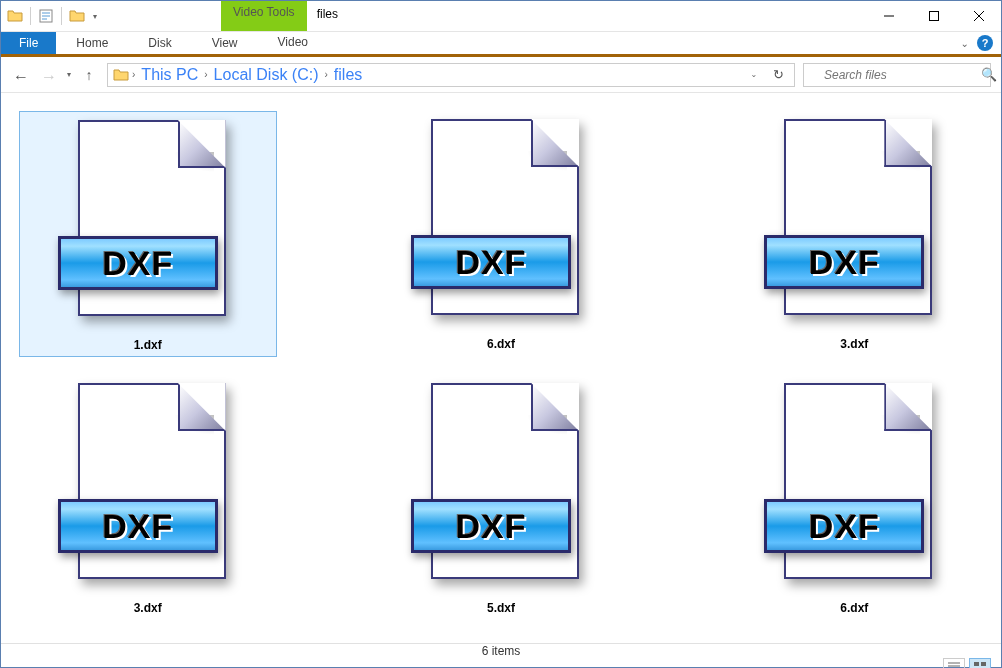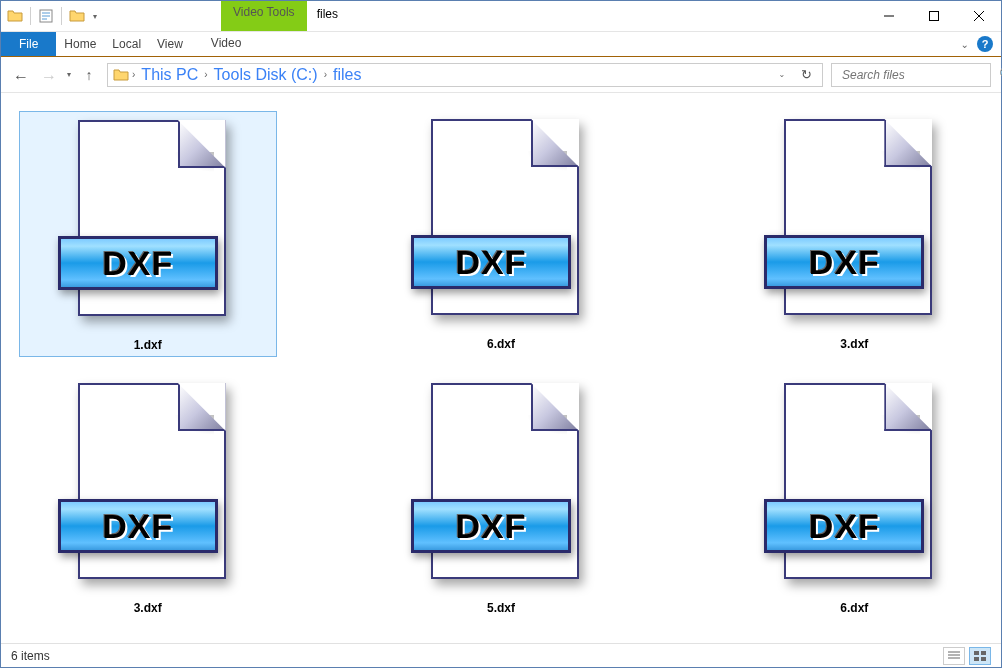--- a/index.html
+++ b/index.html
@@ -13,42 +13,42 @@
 .qat-icon { width: 20px; height: 20px; display: flex; align-items: center; justify-content: center; }
 .qat-sep { width: 1px; height: 18px; background: #d0d0d0; margin: 0 3px; }
 .qat-drop { font-size: 8px; color: #666; padding: 0 4px; }
 .title-spacer { width: 120px; }
 .video-tools { background: #84cc16; color: #555; font-size: 12px; padding: 4px 12px 2px; text-align: center; }
 .title-text { flex: 1; font-size: 12px; color: #000; padding: 6px 0 0 10px; }
 .win-controls { display: flex; }
 .win-btn { width: 45px; height: 30px; display: flex; align-items: center; justify-content: center; font-size: 14px; color: #333; }
 
 
-.ribbon { height: 25px; display: flex; align-items: stretch; border-bottom: 1px solid #a16207; background: #fff; }
+.ribbon { height: 25px; display: flex; align-items: stretch; border-bottom: 3px solid #a16207; background: #fff; }
 .ribbon-file { background: #1979ca; color: #fff; font-size: 12px; padding: 4px 18px; display: flex; align-items: center; }
-.ribbon-tab { font-size: 12px; color: #444; padding: 4px 8px; display: flex; align-items: center; }
+.ribbon-tab { font-size: 12px; color: #444; padding: 4px 20px; display: flex; align-items: center; }
 .ribbon-play { font-size: 12px; color: #444; padding: 4px 20px; display: flex; align-items: center; border-bottom: 2px solid transparent; }
 .ribbon-right { margin-left: auto; display: flex; align-items: center; padding-right: 8px; gap: 8px; }
 .ribbon-expand { font-size: 10px; color: #666; }
 .ribbon-help { width: 16px; height: 16px; border-radius: 50%; background: #1979ca; color: #fff; font-size: 11px; display: flex; align-items: center; justify-content: center; font-weight: bold; }
 
 
 .navbar { height: 36px; display: flex; align-items: center; padding: 0 10px; gap: 8px; border-bottom: 1px solid #e5e5e5; }
 .nav-arrow { font-size: 16px; color: #555; width: 20px; text-align: center; }
 .nav-arrow.disabled { color: #ccc; }
 .nav-drop { font-size: 8px; color: #666; }
 .nav-up { font-size: 14px; color: #555; width: 20px; text-align: center; }
 .address-wrap { flex: 1; display: flex; align-items: center; border: 1px solid #ccc; height: 24px; padding: 0 4px; }
 .addr-icon { width: 18px; height: 18px; display: flex; align-items: center; justify-content: center; }
 .crumb { font-size: 16px; color: #3b82f6; padding: 0 4px; }
 .crumb-sep { font-size: 10px; color: #666; padding: 0 2px; }
 .addr-right { margin-left: auto; display: flex; align-items: center; gap: 6px; }
 .addr-drop { font-size: 8px; color: #666; padding: 0 4px; }
 .addr-refresh { font-size: 13px; color: #555; padding: 0 6px; }
-.search-wrap { width: 160px; border: 1px solid #ccc; height: 24px; display: flex; align-items: center; padding: 0 10px; }
+.search-wrap { width: 188px; border: 1px solid #ccc; height: 24px; display: flex; align-items: center; padding: 0 20px; }
 .search-input { border: none; outline: none; flex: 1; font-size: 12px; font-style: italic; color: #888; background: transparent; }
 .search-icon { font-size: 13px; color: #888; }
 
 
 .content { flex: 1; padding: 18px 10px 0 10px; overflow: auto; }
 .file-grid { display: grid; grid-template-columns: repeat(3, 1fr); column-gap: 80px; row-gap: 18px; justify-items: center; }
 .file-item { width: 258px; display: flex; flex-direction: column; align-items: center; padding: 4px; }
 .file-item.selected { border: 1px solid #7ab7e8; background: #e5f3ff; }
 .file-icon { width: 180px; height: 210px; position: relative; }
 .file-page {
@@ -87,21 +87,21 @@
   box-shadow: 2px 4px 8px rgba(0,0,0,.4);
 }
 .dxf-text {
   font-family: Arial, sans-serif; font-weight: 900; font-size: 34px;
   color: #000; text-shadow: 2px 2px 0 #fff, -1px -1px 0 #666;
   letter-spacing: 1px;
 }
 .file-label { font-size: 12px; color: #000; margin-top: 12px; text-align: center; font-weight: bold; }
 
 
-.statusbar { height: 24px; border-top: 1px solid #e1e1e1; display: flex; align-items: center; padding: 0 10px; font-size: 12px; color: #333; }
+.statusbar { height: 24px; border-top: 1px solid #e1e1e1; display: flex; align-items: center; padding: 0 10px; font-size: 12px; color: #333; flex-direction: column; }
 .status-right { margin-left: auto; display: flex; gap: 4px; }
 .view-btn { width: 22px; height: 18px; border: 1px solid #ccc; display: flex; align-items: center; justify-content: center; font-size: 9px; color: #666; }
 .view-btn.active { background: #cde6f7; border-color: #7ab7e8; }
 
 
 .folder-svg { width: 16px; height: 16px; }
 </style>
 </head>
 <body>
 
@@ -147,21 +147,21 @@
         <svg width="10" height="10" viewBox="0 0 10 10">
             <path d="M0 0l10 10M10 0L0 10" stroke="#000"></path>
           </svg>
       </div>
     </div>
   </div>
 
   <div class="ribbon">
     <div class="ribbon-file">File</div>
     <div class="ribbon-tab">Home</div>
-    <div class="ribbon-tab">Local</div>
+    <div class="ribbon-tab">Disk</div>
     <div class="ribbon-tab">View</div>
     <div class="ribbon-play">Video</div>
     <div class="ribbon-right">
       <span class="ribbon-expand">⌄</span>
       <span class="ribbon-help">?</span>
     </div>
   </div>
 
   <div class="navbar">
     <span class="nav-arrow">←</span>
@@ -171,21 +171,21 @@
 
     <div class="address-wrap">
       <span class="addr-icon">
         <svg class="folder-svg" viewBox="0 0 16 16">
             <path fill="#ffd66e" stroke="#c89b3c" d="M1 3h5l1 2h8v8H1z"></path>
           </svg>
       </span>
       <span class="crumb-sep">›</span>
       <span class="crumb">This PC</span>
       <span class="crumb-sep">›</span>
-      <span class="crumb">Tools Disk (C:)</span>
+      <span class="crumb">Local Disk (C:)</span>
       <span class="crumb-sep">›</span>
       <span class="crumb">files</span>
       <div class="addr-right">
         <span class="addr-drop">⌄</span>
         <span class="addr-refresh">↻</span>
       </div>
     </div>
 
     <div class="search-wrap">
       <input class="search-input" placeholder="Search files" style="">

